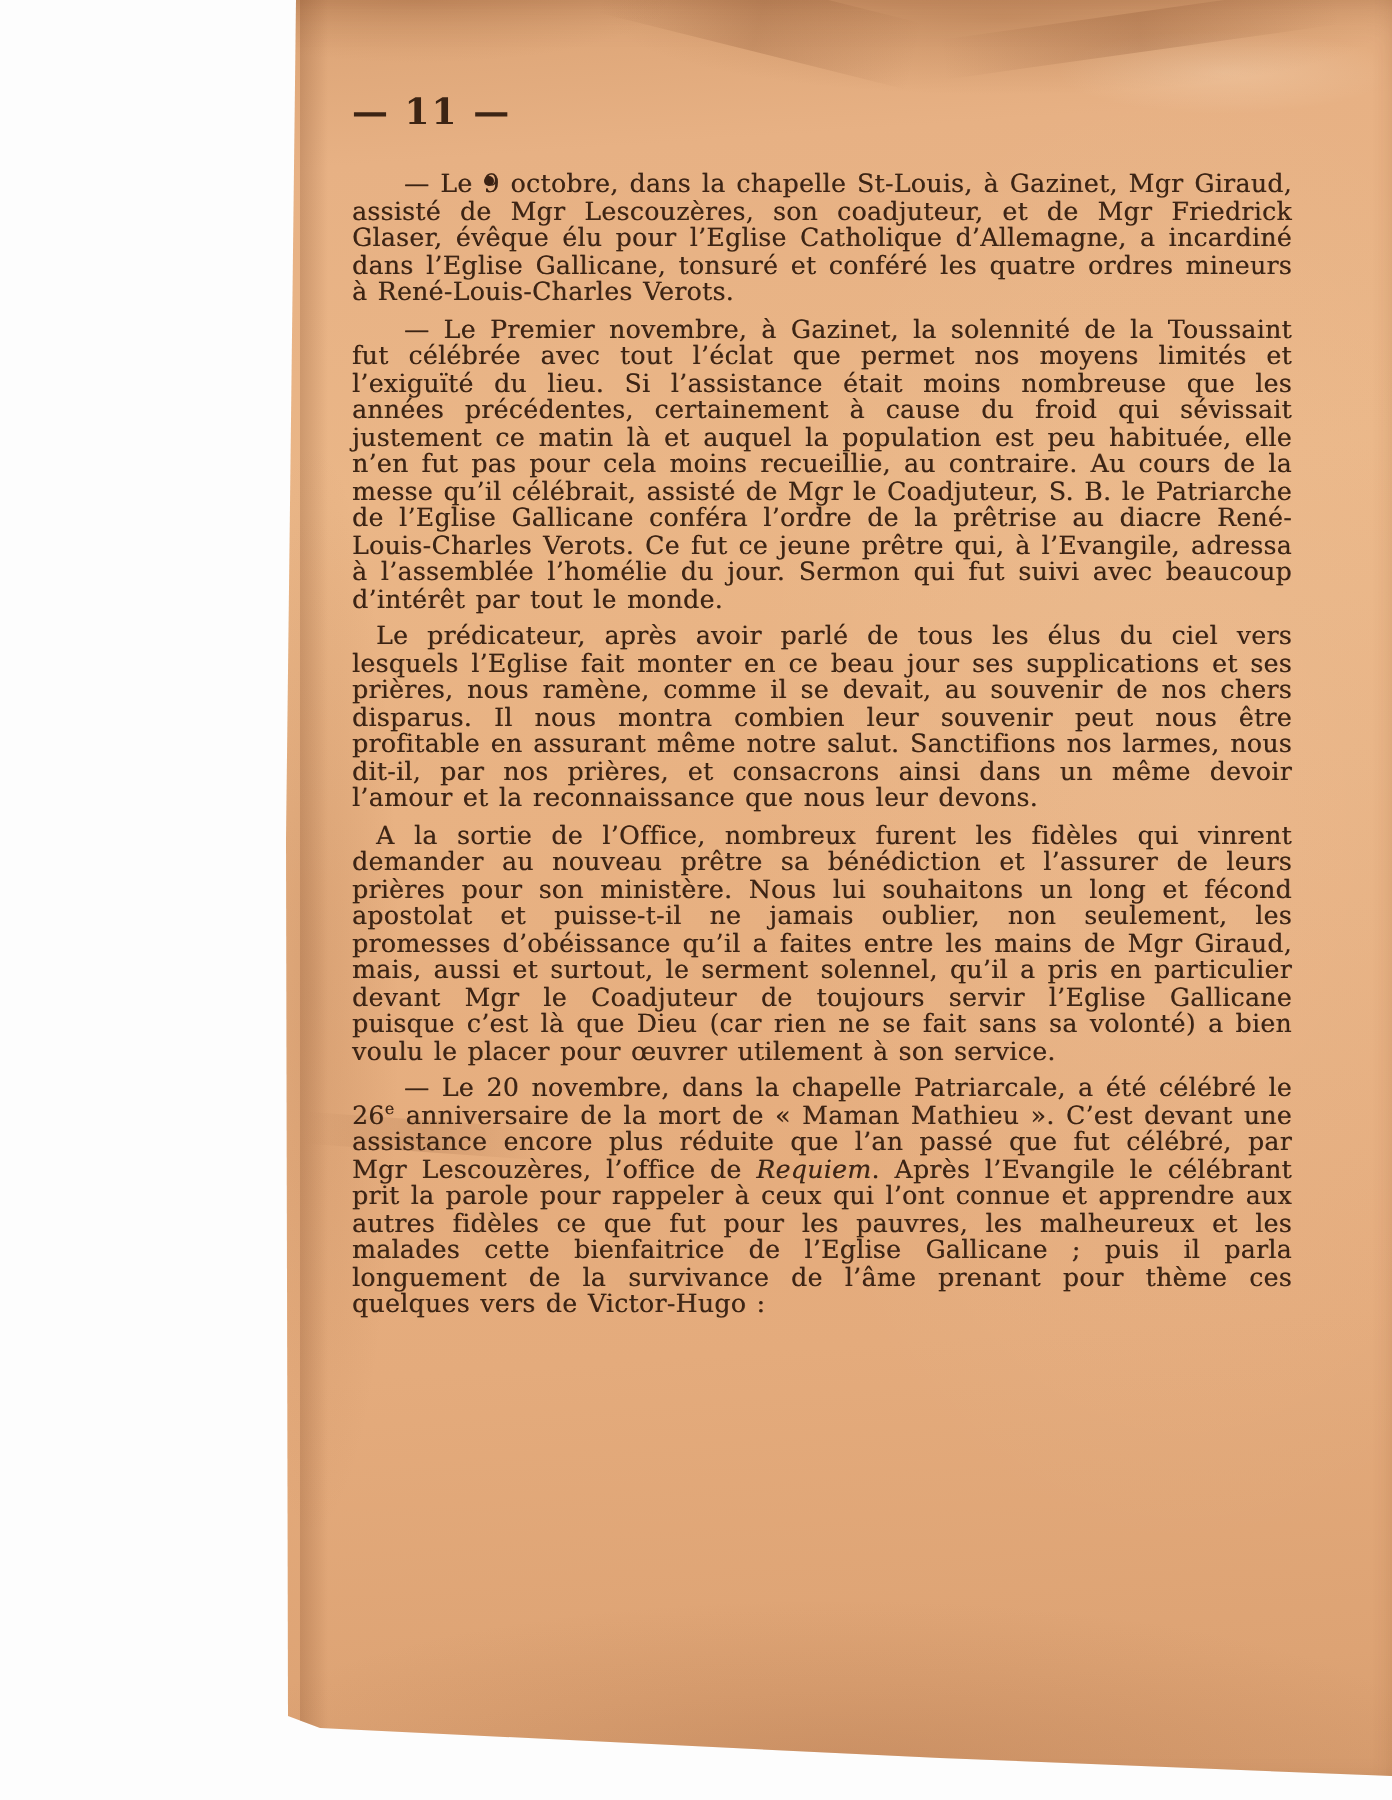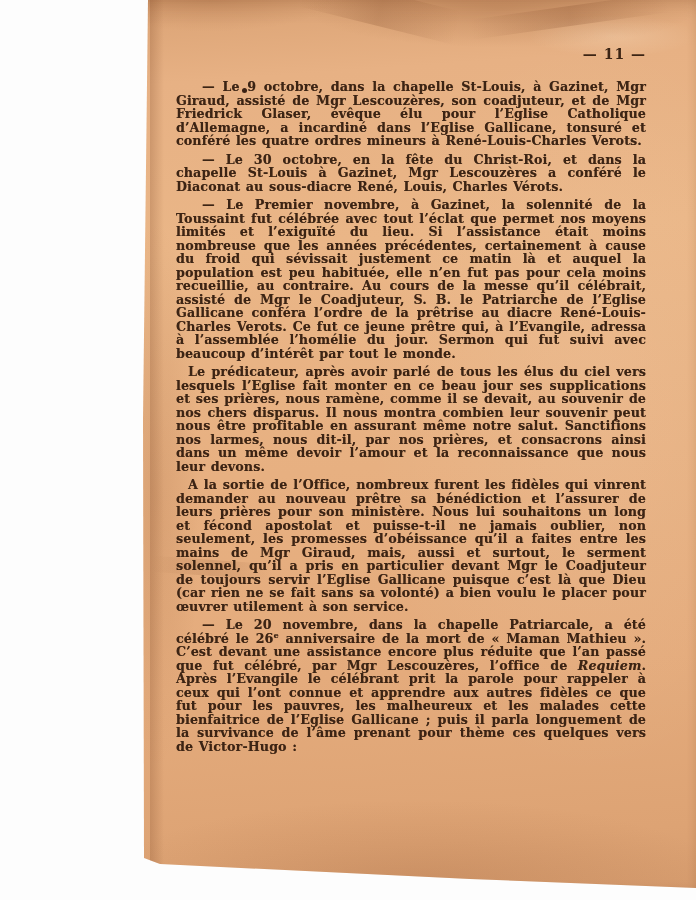--- a/index.html
+++ b/index.html
@@ -46,33 +46,33 @@
     position: absolute; left: 242px; top: 88px;
     width: 5px; height: 5px; border-radius: 50%;
     background: #3a2113;
   }
   #text-area {
     position: absolute;
     left: 176px; top: 46px;
     width: 470px;
   }
   #page-number {
-    text-align: right;
-    font-size: 14px;
+    text-align: left;
+    font-size: 18px;
     font-weight: bold;
     color: var(--ink, #3c2414);
     letter-spacing: 1px;
     margin: 0 0 18px 0;
   }
   #page-body { }
   .para {
     margin: 0 0 5px 0;
     font-size: 12.6px;
     line-height: 13.5px;
-    font-weight: bold;
+    font-weight: normal;
     color: var(--ink, #3c2414);
     text-align: justify;
     letter-spacing: 0.15px;
     word-spacing: 1px;
     text-indent: 12px;
     text-shadow: 0.2px 0.2px 0.3px rgba(58,33,19,0.55);
   }
   .para.dash { text-indent: 26px; }
   .para i { font-style: italic; }
   .para sup { font-size: 8px; line-height: 0; }
@@ -84,21 +84,20 @@
   <div id="paper">
     <div class="crease c1"></div>
     <div class="crease c2"></div>
     <div class="crease c3"></div>
     <div class="crease c4"></div>
     <div id="ink-spot"></div>
     <div id="text-area">
       <div id="page-number">— 11 —</div>
       <div id="page-body">
           <p class="para dash"><span>— Le 9 octobre, dans la chapelle St-Louis, à Gazinet, Mgr Giraud, assisté de Mgr Lescouzères, son coadjuteur, et de Mgr Friedrick Glaser, évêque élu pour l’Eglise Catholique d’Allemagne, a incardiné dans l’Eglise Gallicane, tonsuré et conféré les quatre ordres mineurs à René-Louis-Charles Verots.</span></p>
-          <p class="para dash"><span>— Le 30 octobre, en la fête du Christ-Roi, et dans la chapelle St-Louis à Gazinet, Mgr Lescouzères a conféré le Diaconat au sous-diacre René, Louis, Charles Vérots.</span></p>
           <p class="para dash"><span>— Le Premier novembre, à Gazinet, la solennité de la Toussaint fut célébrée avec tout l’éclat que permet nos moyens limités et l’exiguïté du lieu. Si l’assistance était moins nombreuse que les années précédentes, certainement à cause du froid qui sévissait justement ce matin là et auquel la population est peu habituée, elle n’en fut pas pour cela moins recueillie, au contraire. Au cours de la messe qu’il célébrait, assisté de Mgr le Coadjuteur, S. B. le Patriarche de l’Eglise Gallicane conféra l’ordre de la prêtrise au diacre René-Louis-Charles Verots. Ce fut ce jeune prêtre qui, à l’Evangile, adressa à l’assemblée l’homélie du jour. Sermon qui fut suivi avec beaucoup d’intérêt par tout le monde.</span></p>
           <p class="para"><span>Le prédicateur, après avoir parlé de tous les élus du ciel vers lesquels l’Eglise fait monter en ce beau jour ses supplications et ses prières, nous ramène, comme il se devait, au souvenir de nos chers disparus. Il nous montra combien leur souvenir peut nous être profitable en assurant même notre salut. Sanctifions nos larmes, nous dit-il, par nos prières, et consacrons ainsi dans un même devoir l’amour et la reconnaissance que nous leur devons.</span></p>
           <p class="para"><span>A la sortie de l’Office, nombreux furent les fidèles qui vinrent demander au nouveau prêtre sa bénédiction et l’assurer de leurs prières pour son ministère. Nous lui souhaitons un long et fécond apostolat et puisse-t-il ne jamais oublier, non seulement, les promesses d’obéissance qu’il a faites entre les mains de Mgr Giraud, mais, aussi et surtout, le serment solennel, qu’il a pris en particulier devant Mgr le Coadjuteur de toujours servir l’Eglise Gallicane puisque c’est là que Dieu (car rien ne se fait sans sa volonté) a bien voulu le placer pour œuvrer utilement à son service.</span></p>
           <p class="para dash"><span>— Le 20 novembre, dans la chapelle Patriarcale, a été célébré le 26</span><sup>e</sup><span> anniversaire de la mort de « Maman Mathieu ». C’est devant une assistance encore plus réduite que l’an passé que fut célébré, par Mgr Lescouzères, l’office de </span><i>Requiem</i><span>. Après l’Evangile le célébrant prit la parole pour rappeler à ceux qui l’ont connue et apprendre aux autres fidèles ce que fut pour les pauvres, les malheureux et les malades cette bienfaitrice de l’Eglise Gallicane ; puis il parla longuement de la survivance de l’âme prenant pour thème ces quelques vers de Victor-Hugo :</span></p>
         </div>
     </div>
   </div>
 </div>
 
 </body></html>

